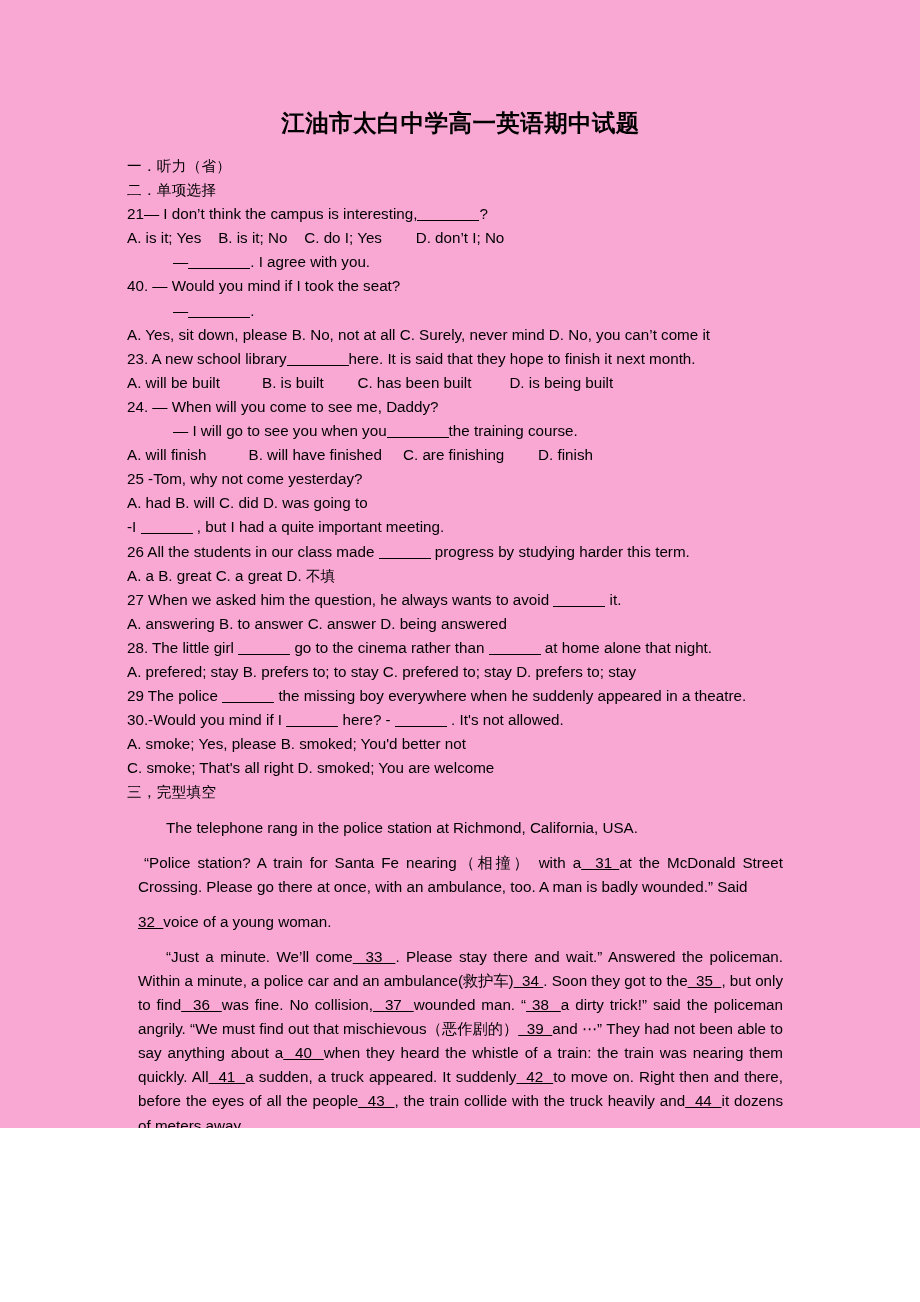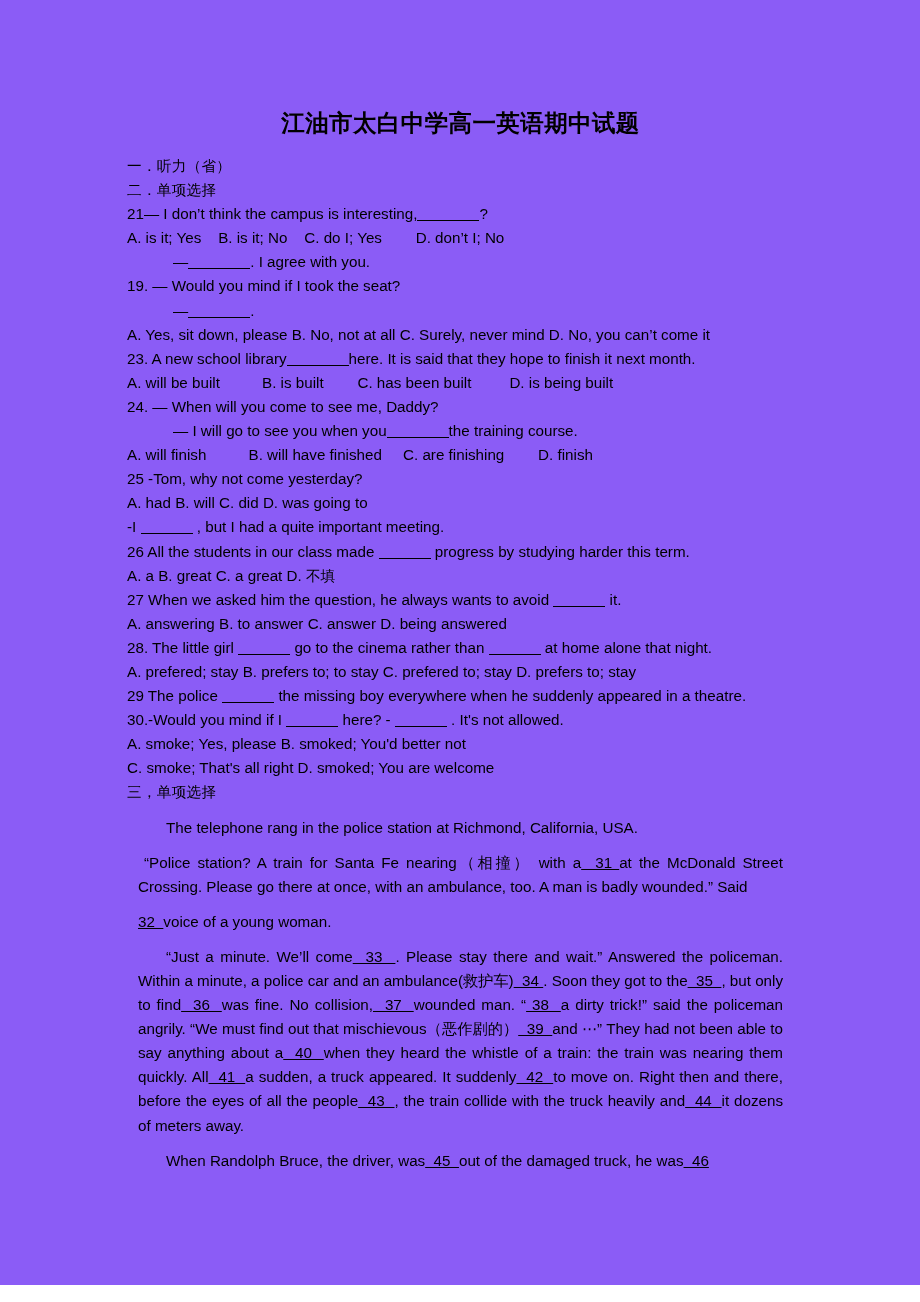--- a/index.html
+++ b/index.html
@@ -8,22 +8,22 @@
     padding: 0;
     background: #ffffff;
   }
   body {
     font-family: "Liberation Sans", sans-serif;
     color: #000000;
   }
   .page {
     position: relative;
     width: 920px;
-    height: 1285px;
-    background: #8b5cf6;
+    height: 1128px;
+    background: #f9a8d4;
     overflow: hidden;
     box-sizing: border-box;
   }
   .content {
     position: absolute;
     left: 127px;
     top: 108px;
     width: 667px;
   }
   .doc-title {
@@ -92,21 +92,21 @@
 
     <h1 class="doc-title">江油市太白中学高一英语期中试题</h1>
 
     <p class="line cn">一．听力（省）</p>
     <p class="line cn">二．单项选择</p>
 
     <p class="line"><span>21— I don’t think the campus is interesting,</span><span class="gap"></span><span>?</span></p>
     <p class="line">A. is it; Yes    B. is it; No    C. do I; Yes        D. don’t I; No</p>
     <p class="line" style="padding-left:46px;"><span>—</span><span class="gap"></span><span>. I agree with you.</span></p>
 
-    <p class="line">19. — Would you mind if I took the seat?</p>
+    <p class="line">40. — Would you mind if I took the seat?</p>
     <p class="line" style="padding-left:46px;"><span>—</span><span class="gap"></span><span>.</span></p>
     <p class="line">A. Yes, sit down, please B. No, not at all C. Surely, never mind D. No, you can’t come it</p>
 
     <p class="line"><span>23. A new school library</span><span class="gap"></span><span>here. It is said that they hope to finish it next month.</span></p>
     <p class="line">A. will be built          B. is built        C. has been built         D. is being built</p>
 
     <p class="line">24. — When will you come to see me, Daddy?</p>
     <p class="line" style="padding-left:46px;"><span>— I will go to see you when you</span><span class="gap"></span><span>the training course.</span></p>
     <p class="line">A. will finish          B. will have finished     C. are finishing        D. finish</p>
 
@@ -122,21 +122,21 @@
 
     <p class="line"><span>28. The little girl</span> <span class="gap-sm"></span> <span>go to the cinema rather than</span> <span class="gap-sm"></span> <span>at home alone that night.</span></p>
     <p class="line">A. prefered; stay B. prefers to; to stay C. prefered to; stay D. prefers to; stay</p>
 
     <p class="line justify"><span>29 The police</span> <span class="gap-sm"></span> <span>the missing boy everywhere when he suddenly appeared in a theatre.</span></p>
 
     <p class="line"><span>30.-Would you mind if I</span> <span class="gap-sm"></span> <span>here? -</span> <span class="gap-sm"></span> <span>. It's not allowed.</span></p>
     <p class="line">A. smoke; Yes, please B. smoked; You'd better not</p>
     <p class="line">C. smoke; That's all right D. smoked; You are welcome</p>
 
-    <p class="line cn">三，单项选择</p>
+    <p class="line cn">三，完型填空</p>
 
     <p class="para indent">The telephone rang in the police station at Richmond, California, USA.</p>
 
     <p class="para justify" style="text-indent:6px;"><span>“Police station? A train for Santa Fe nearing（相撞）  with a</span><span class="numblank">  31 </span><span>at the McDonald Street Crossing. Please go there at once, with an ambulance, too. A man is badly wounded.” Said</span></p>
 
     <p class="para"><span class="numblank">32  </span><span>voice of a young woman.</span></p>
 
     <p class="para justify indent"><span>“Just a minute. We’ll come</span><span class="numblank">  33  </span><span>. Please stay there and wait.” Answered the policeman. Within a minute, a police car and an ambulance(救护车)</span><span class="numblank">  34 </span><span>. Soon they got to the</span><span class="numblank">  35  </span><span>, but only to find</span><span class="numblank">  36  </span><span>was fine. No collision,</span><span class="numblank">  37  </span><span>wounded man. “</span><span class="numblank"> 38  </span><span>a dirty trick!”  said the policeman angrily.  “We must find out that mischievous（恶作剧的）</span><span class="numblank">  39  </span><span>and ⋯”  They had not been able to say anything about a</span><span class="numblank">  40  </span><span>when they heard the whistle of a train: the train was nearing them quickly. All</span><span class="numblank">  41  </span><span>a sudden, a truck appeared. It suddenly</span><span class="numblank">  42  </span><span>to move on. Right then and there, before the eyes of all the people</span><span class="numblank">  43  </span><span>, the train collide with the truck heavily and</span><span class="numblank">  44  </span><span>it dozens of meters away.</span></p>
 
     <p class="para justify indent"><span>When Randolph Bruce, the driver, was</span><span class="numblank">  45  </span><span>out of the damaged truck, he was</span><span class="numblank">  46</span></p>

